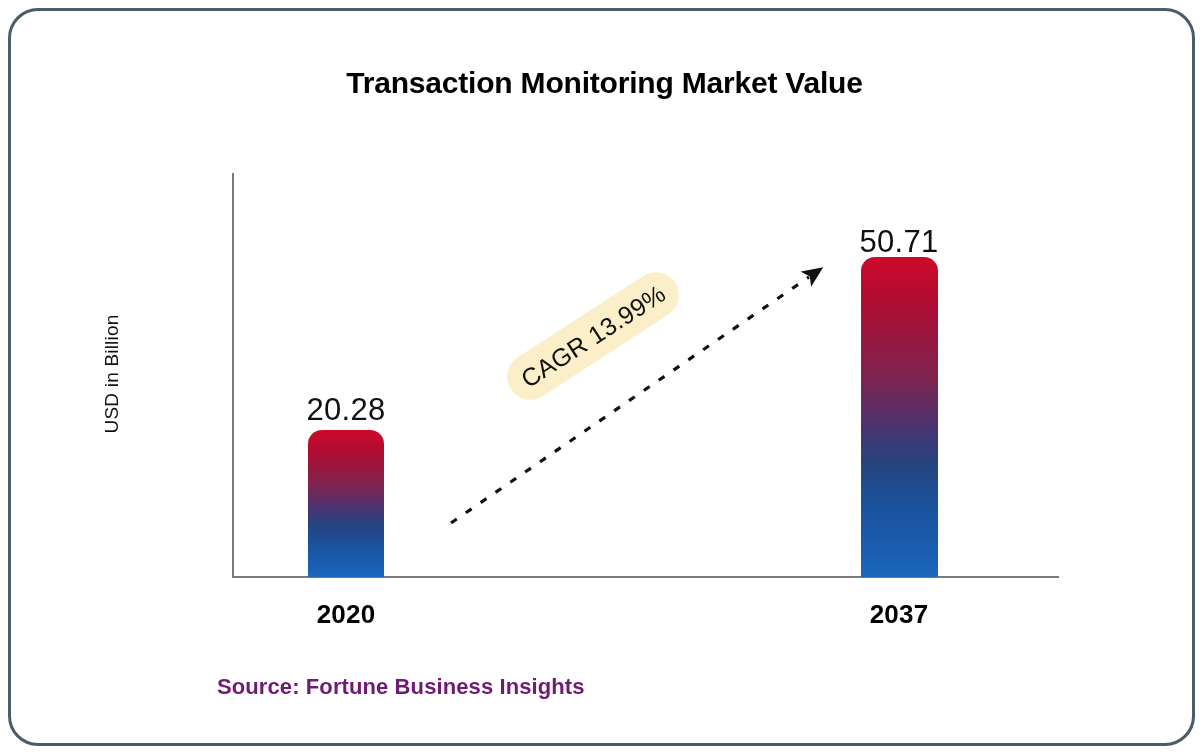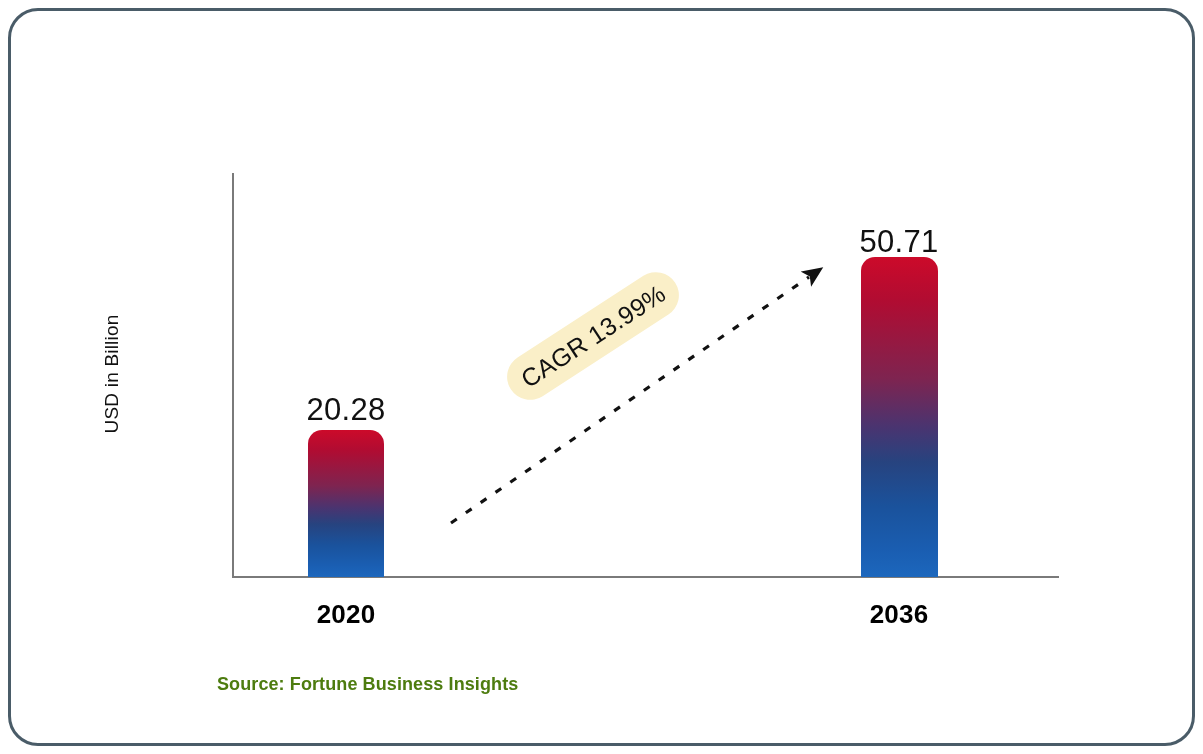--- a/index.html
+++ b/index.html
@@ -174,47 +174,48 @@
     font-size: 25px;
     color: #111111;
     white-space: nowrap;
     letter-spacing: 0.2px;
   }
 
   #source-note {
     position: absolute;
     left: 206px;
     top: 663px;
-    font-size: 18px;
+    font-size: 22px;
     font-weight: bold;
-    color: #4d7c0f;
+    color: #701a75;
     letter-spacing: 0.1px;
   }
 </style>
 </head>
 <body>
 
 <div id="card">
 
+  <div id="chart-title">Transaction Monitoring Market Value</div>
 
   <div id="plot">
 
     <div id="y-axis-line"></div>
     <div id="x-axis-line"></div>
 
     <div id="y-axis-label">USD in Billion</div>
 
     <div id="bar-2025" class="bar"></div>
     <div id="bar-2032" class="bar"></div>
 
     <div id="value-2025" class="bar-value">20.28</div>
     <div id="value-2032" class="bar-value">50.71</div>
 
     <div id="cat-2025" class="cat-label">2020</div>
-    <div id="cat-2032" class="cat-label">2036</div>
+    <div id="cat-2032" class="cat-label">2037</div>
 
     <svg id="growth-arrow" viewBox="0 0 420 300">
       <defs>
         <marker id="arrowhead" markerWidth="7" markerHeight="7" refX="1.2" refY="3.1" orient="auto" markerUnits="strokeWidth">
           <path d="M0,0.2 L6.6,3.1 L0,6 L1.5,3.1 Z" fill="#111111"></path>
         </marker>
       </defs>
       <line x1="20" y1="282" x2="378" y2="36" stroke="#111111" stroke-width="3.2" stroke-dasharray="7,11" stroke-linecap="butt" marker-end="url(#arrowhead)"></line>
     </svg>
 

